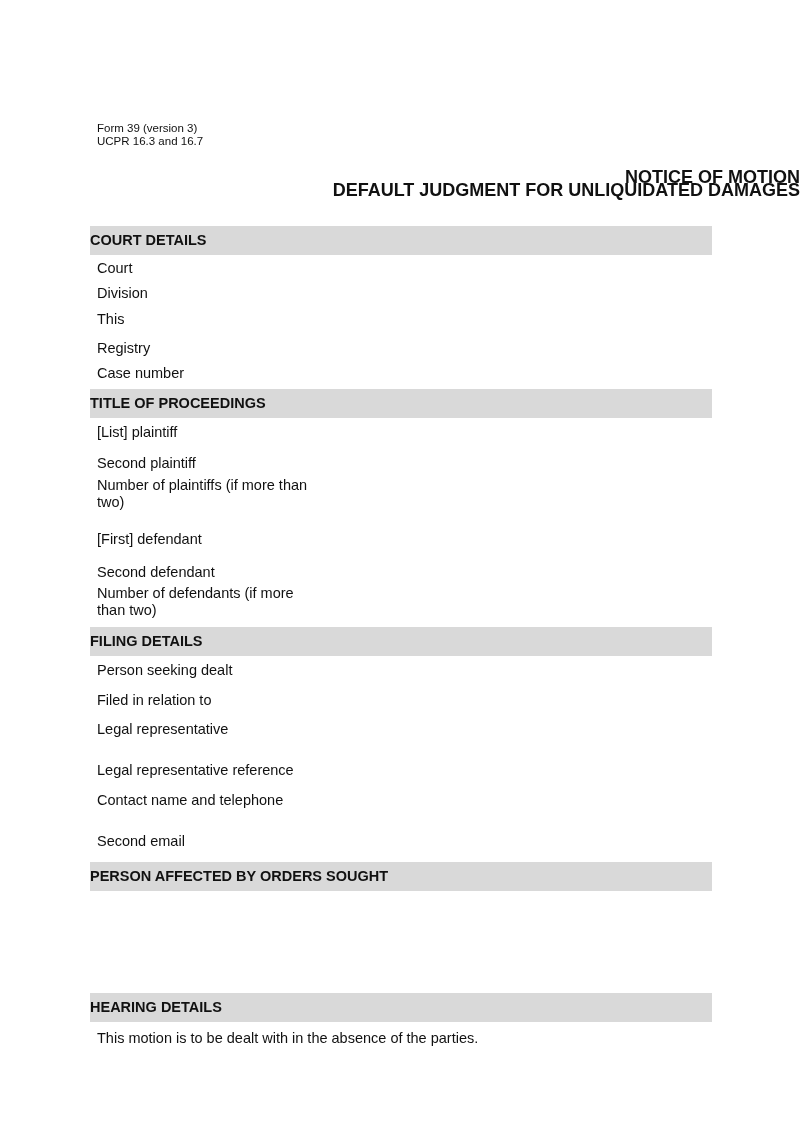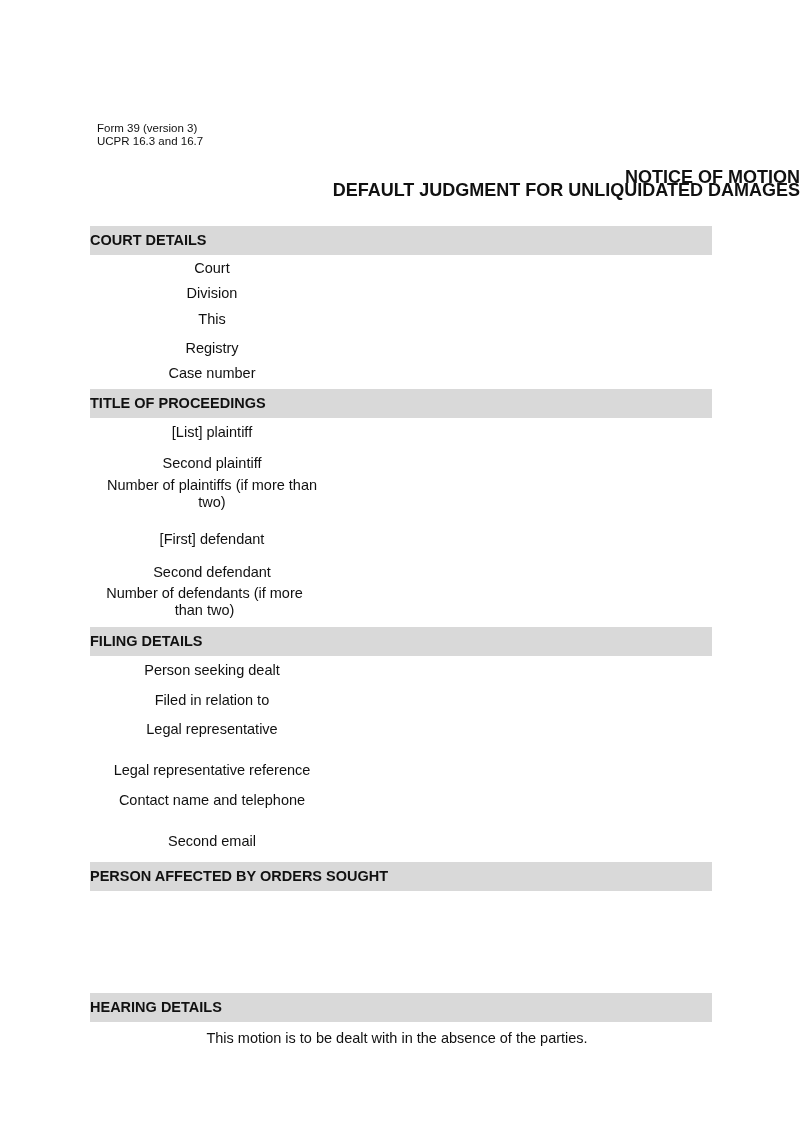--- a/index.html
+++ b/index.html
@@ -4,21 +4,21 @@
   <style>
     html, body { margin: 0; padding: 0; background: #ffffff; }
     body { width: 800px; height: 1130px; position: relative; overflow: hidden;
            font-family: "Liberation Sans", sans-serif; color: #111111; }
     .form-meta { position: absolute; left: 97px; top: 122px; font-size: 11.5px; line-height: 13px; }
     .title { position: absolute; left: 0; width: 800px; text-align: right; font-weight: bold; font-size: 18px; }
     .title1 { top: 167px; }
     .title2 { top: 180px; }
     .bar { position: absolute; left: 90px; width: 622px; height: 29px; background: #d9d9d9;
            font-weight: bold; font-size: 14.5px; line-height: 29px; box-sizing: border-box; }
-    .lbl { position: absolute; left: 97px; font-size: 14.5px; line-height: 17px; width: 230px; text-align: center; }
+    .lbl { position: absolute; left: 97px; font-size: 14.5px; line-height: 17px; width: 230px; }
   </style>
 </head>
 <body>
 
 <div class="form-meta">
   <div>Form 39 (version 3)</div>
   <div>UCPR 16.3 and 16.7</div>
 </div>
 
 <div class="title title1">NOTICE OF MOTION</div>

